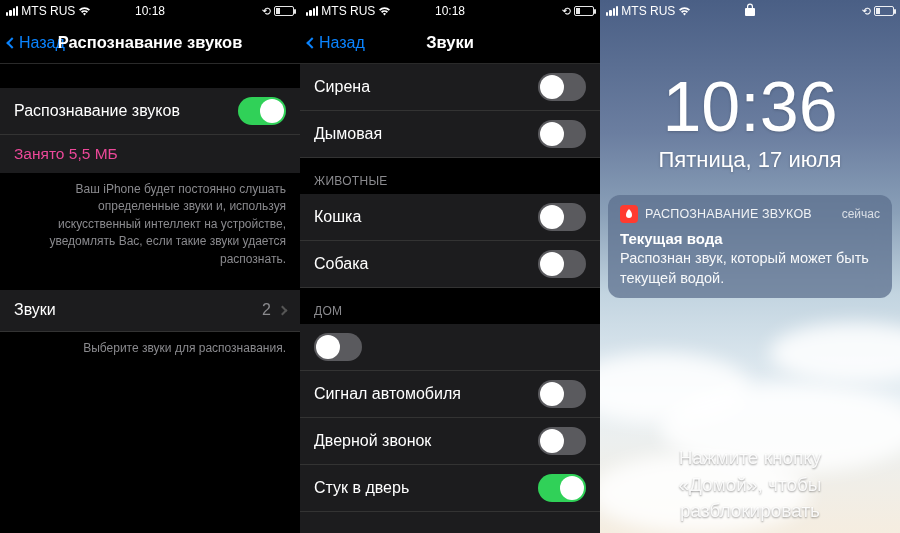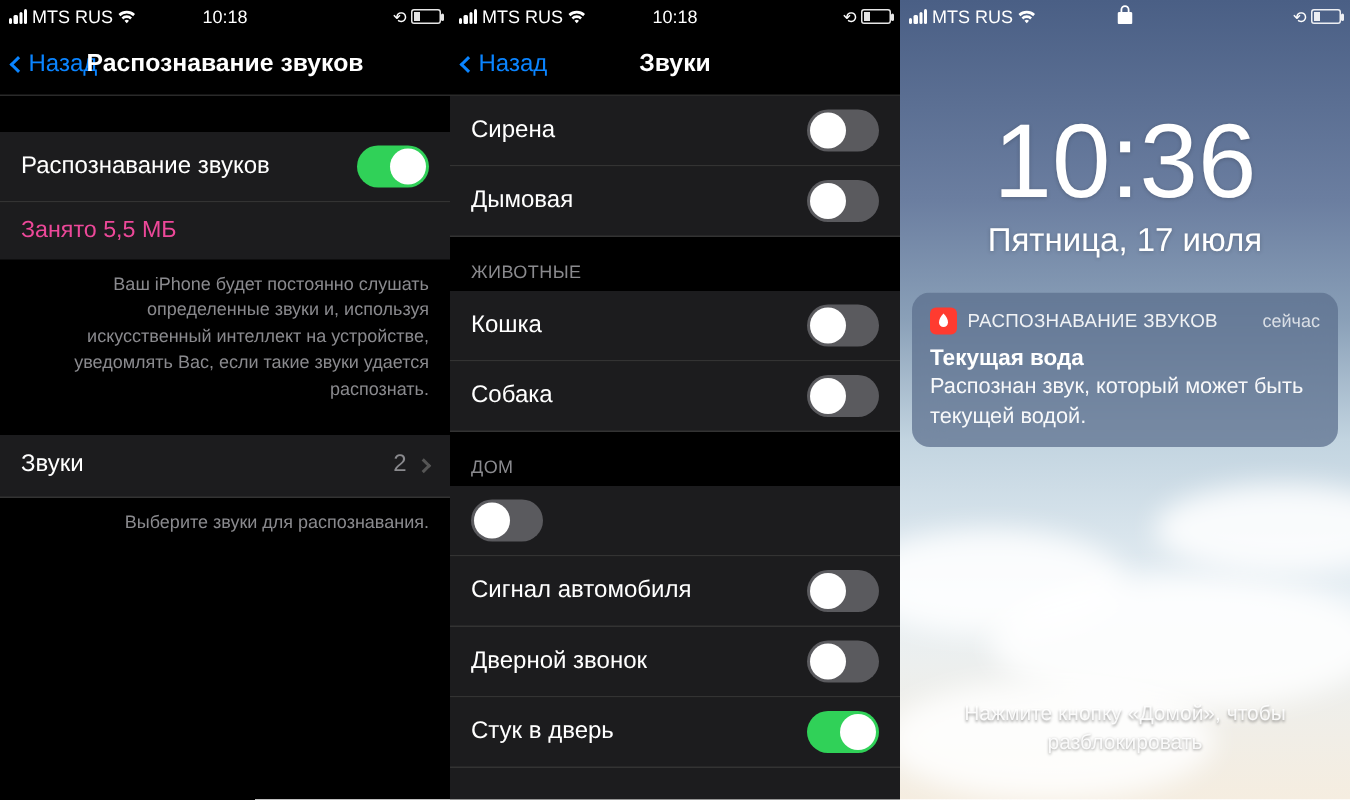--- a/index.html
+++ b/index.html
@@ -49,21 +49,21 @@
 
   .notif { margin: 22px 8px; background: rgba(90,110,140,0.72); border-radius: 12px; padding: 10px 12px; backdrop-filter: blur(10px); }
   .notif-head { display: flex; align-items: center; gap: 7px; font-size: 12.5px; }
   .notif-icon { width: 18px; height: 18px; background: #ff3b30; border-radius: 4px; display: flex; align-items: center; justify-content: center; }
   .notif-icon svg { width: 12px; height: 12px; }
   .notif-app { color: rgba(255,255,255,0.9); text-transform: uppercase; letter-spacing: 0.2px; flex: 1; }
   .notif-time { color: rgba(255,255,255,0.75); font-size: 12px; }
   .notif-title { font-size: 15px; font-weight: 600; margin-top: 7px; }
   .notif-body { font-size: 14.5px; margin-top: 2px; line-height: 1.35; color: rgba(255,255,255,0.95); }
 
-  .unlock-hint { position: absolute; bottom: 28px; left: 0; right: 0; text-align: center; font-size: 14px; color: rgba(255,255,255,0.9); text-shadow: 0 1px 2px rgba(0,0,0,0.4); line-height: 1.4; padding: 0 40px; }
+  .unlock-hint { position: absolute; bottom: 8px; left: 0; right: 0; text-align: center; font-size: 19px; color: rgba(255,255,255,0.9); text-shadow: 0 1px 2px rgba(0,0,0,0.4); line-height: 1.4; padding: 0 40px; }
 
   .sig { display: inline-flex; align-items: flex-end; gap: 1.2px; }
   .sig span { width: 2.2px; background: currentColor; display: inline-block; border-radius:1px; }
   .sig span:nth-child(1){height:4px} .sig span:nth-child(2){height:6px} .sig span:nth-child(3){height:8px} .sig span:nth-child(4){height:10px}
   .batt { width: 20px; height: 10px; border: 1px solid currentColor; border-radius: 2px; position: relative; opacity: 0.9; }
   .batt::after { content:""; position:absolute; right:-3px; top:2px; width:2px; height:5px; background: currentColor; border-radius:1px; }
   .batt .fill { position:absolute; left:1px; top:1px; bottom:1px; width: 20%; background: currentColor; }
   .rot-icon { font-size: 11px; }
 
   

